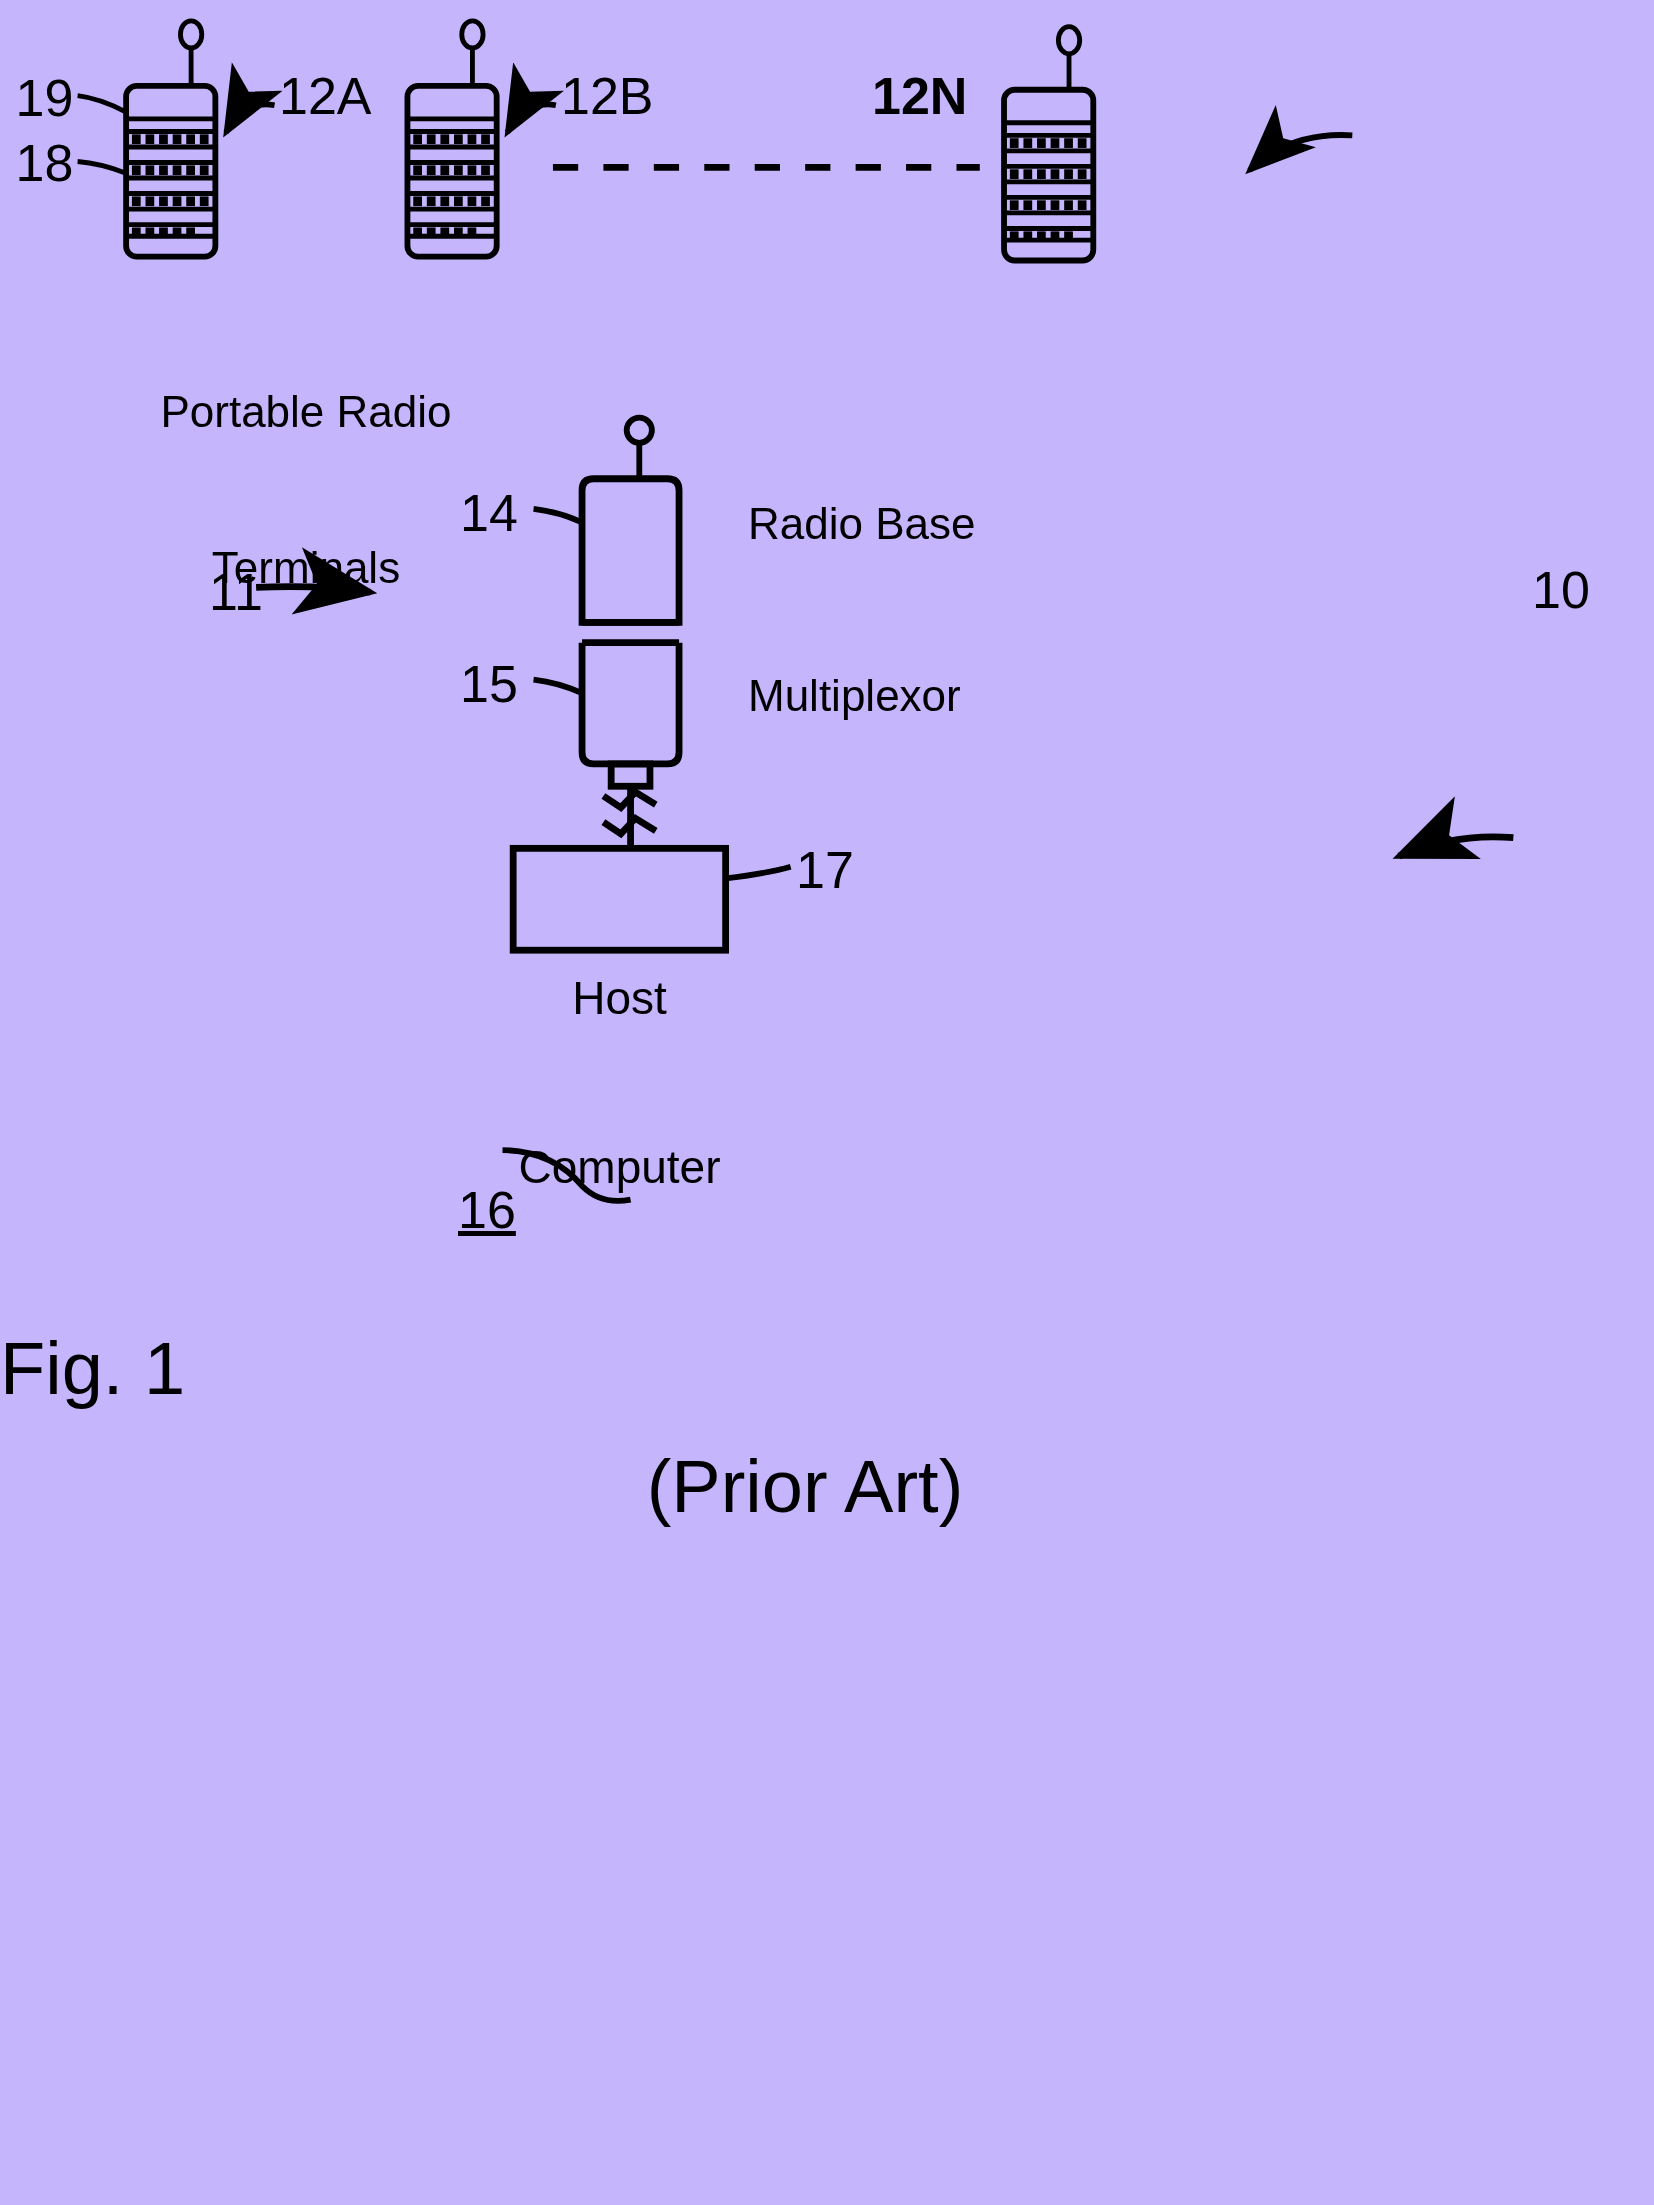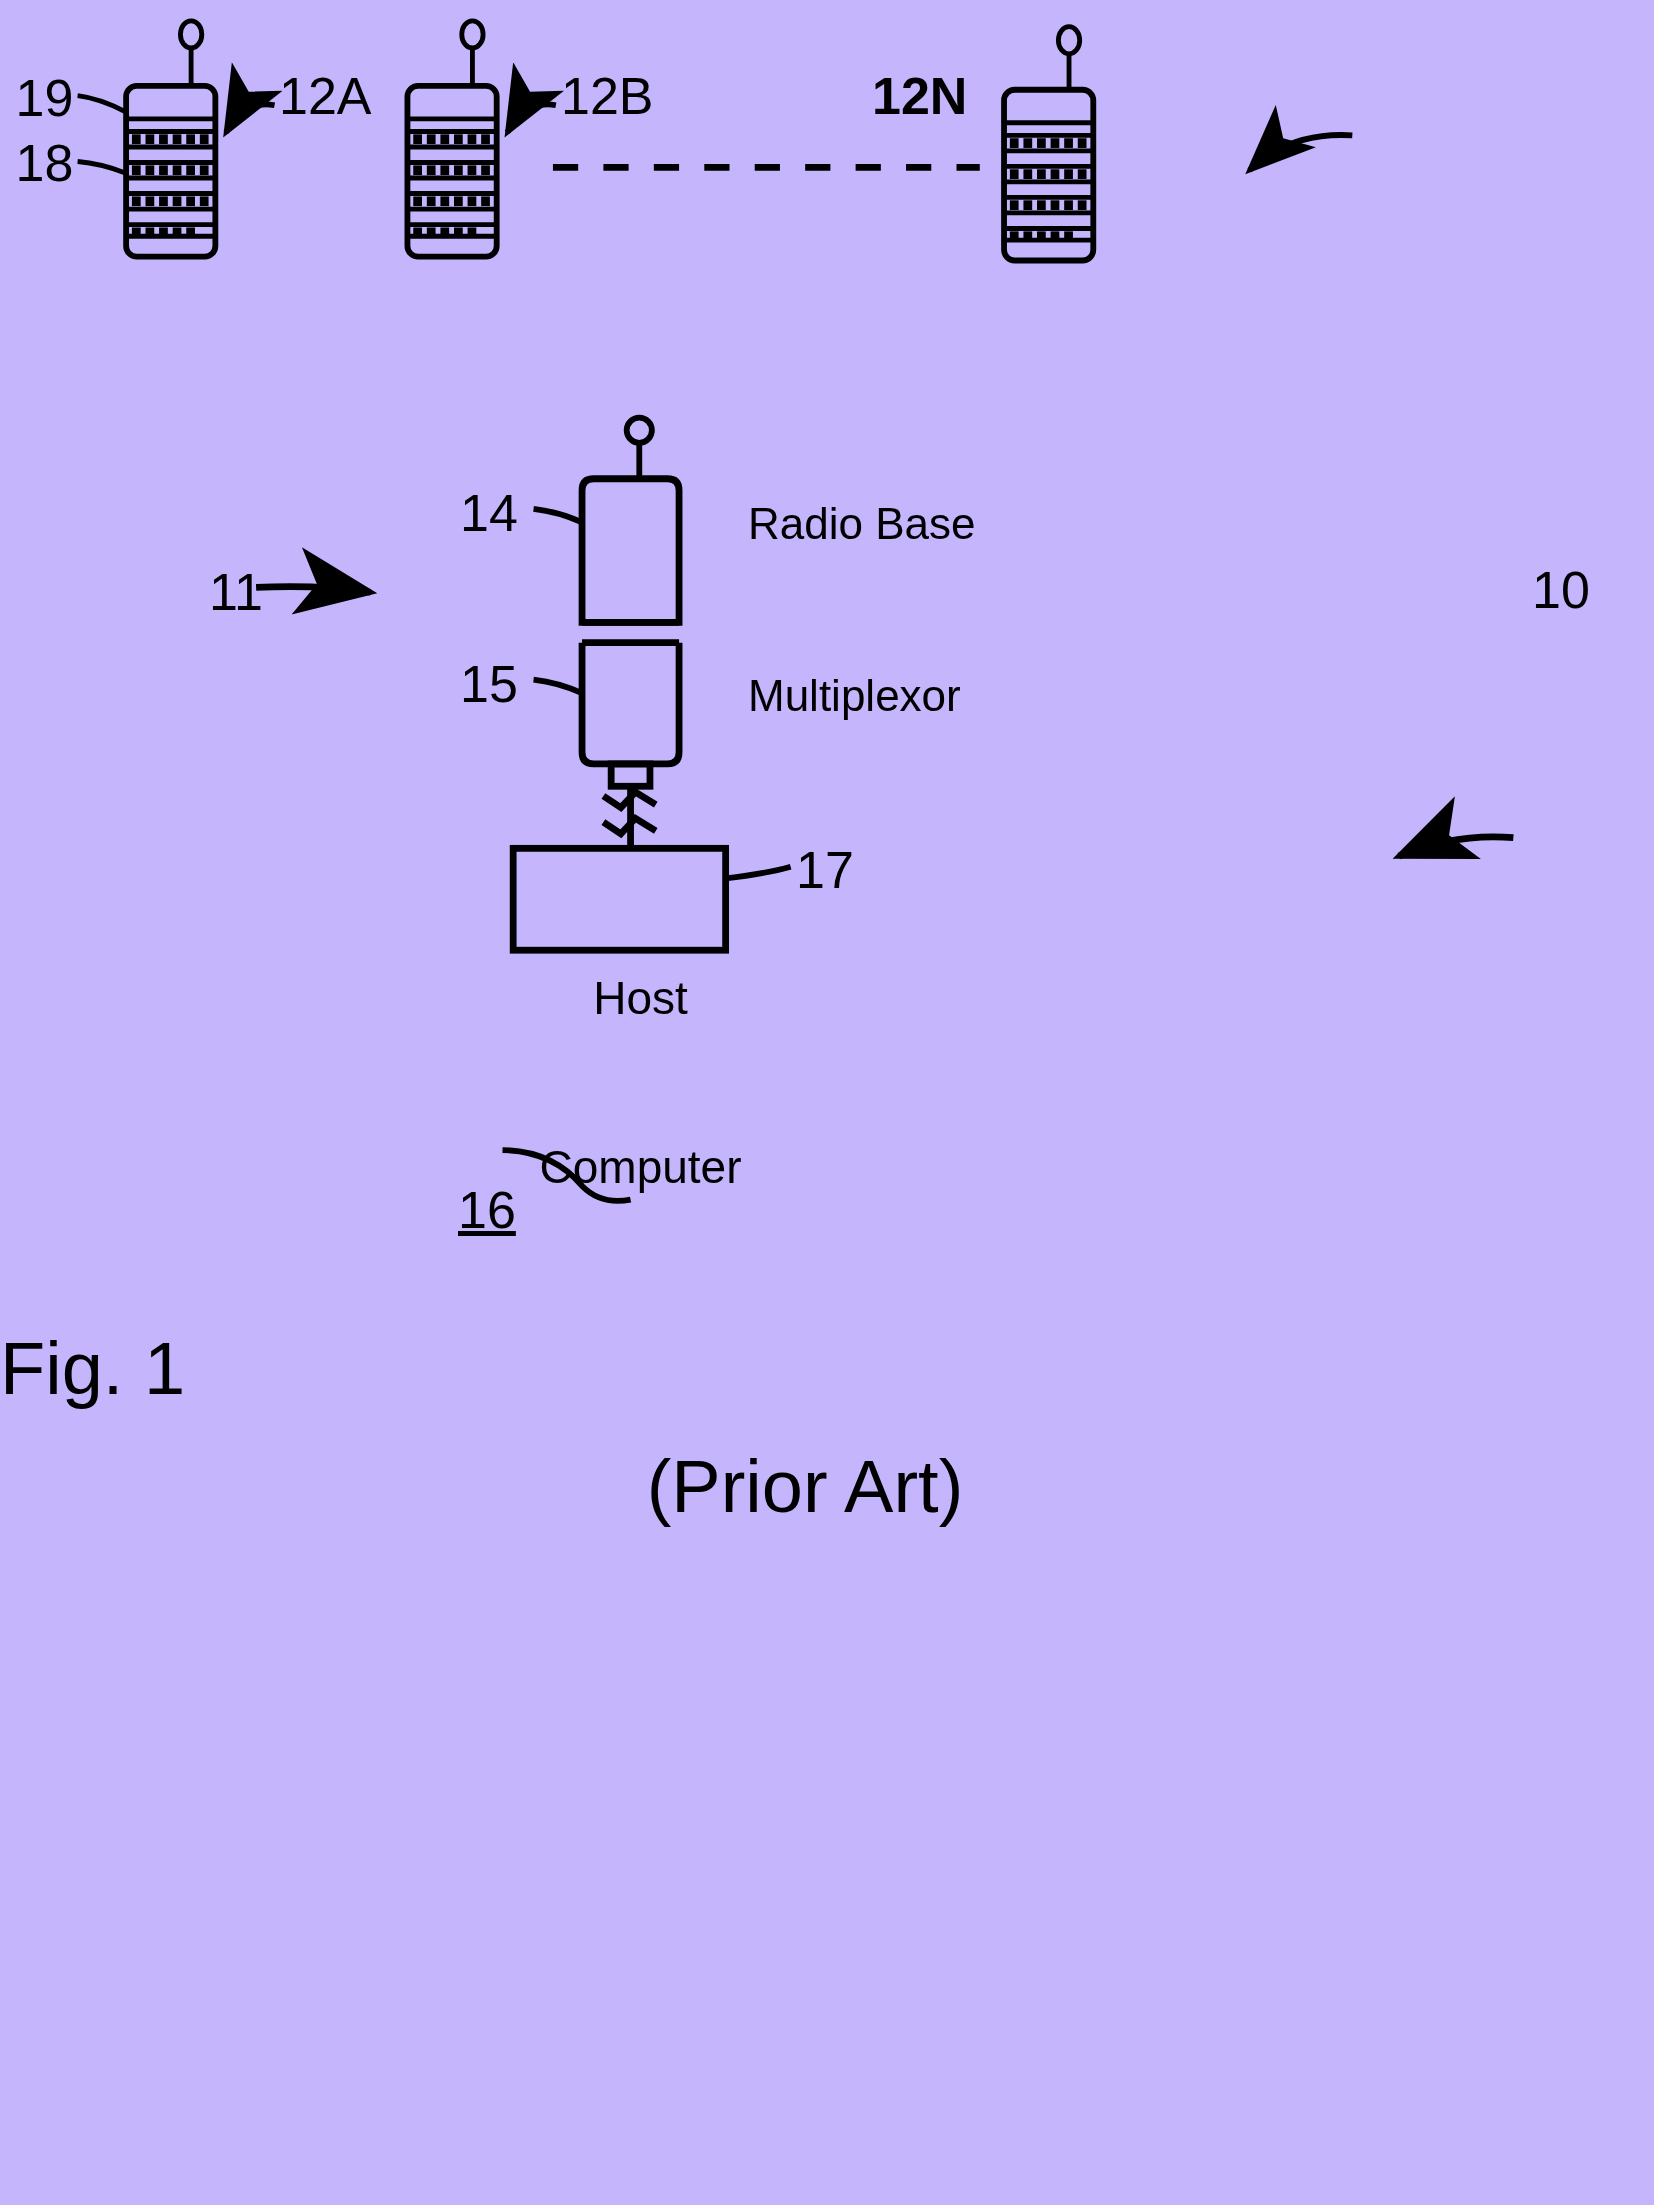--- a/index.html
+++ b/index.html
@@ -281,30 +281,34 @@
     <path d="M1560,863 Q1500,858 1442,882" fill="none" stroke="#000" stroke-width="7" marker-end="url(#arrowFill)"></path>
   </svg>
 
   <div class="lbl ref-num" style="left:15.5px; top:68px;">19</div>
   <div class="lbl ref-num" style="left:15.5px; top:133px;">18</div>
 
   <div class="lbl ref-num" style="left:279px; top:66px;">12A</div>
   <div class="lbl ref-num" style="left:561px; top:66px;">12B</div>
   <div class="lbl ref-num" style="left:872px; top:66px;font-weight:bold;">12N</div>
 
+  <div class="lbl caption-group" style="left:102px; top:282px; width:408px;">
+    <div>Portable Radio</div>
+    <div>Terminals</div>
+  </div>
 
   <div class="lbl ref-num" style="left:460px; top:483px;">14</div>
   <div class="lbl part-label" style="left:704px; top:498px;">Radio Base</div>
 
   <div class="lbl ref-num" style="left:460px; top:654px;">15</div>
   <div class="lbl part-label" style="left:704px; top:670px;">Multiplexor</div>
 
   <div class="lbl ref-num" style="left:458px; top:1180px;text-decoration:underline;">16</div>
 
-  <div class="lbl host-text" style="left:513px; top:858px; width:213px;margin-left:21px;">
+  <div class="lbl host-text" style="left:513px; top:858px; width:213px;">
     <div>Host</div>
     <div>Computer</div>
   </div>
   <div class="lbl ref-num" style="left:796px; top:840px;">17</div>
 
   <div class="lbl ref-num" style="left:209px; top:562px;">11</div>
   <div class="lbl ref-num" style="left:1532px; top:560px;">10</div>
 
   <div class="lbl fig-title" style="left:0px; top:1325px; width:1654px;">Fig. 1</div>
   <div class="lbl fig-sub" style="left:0px; top:1443px; width:1610px;">(Prior Art)</div>

